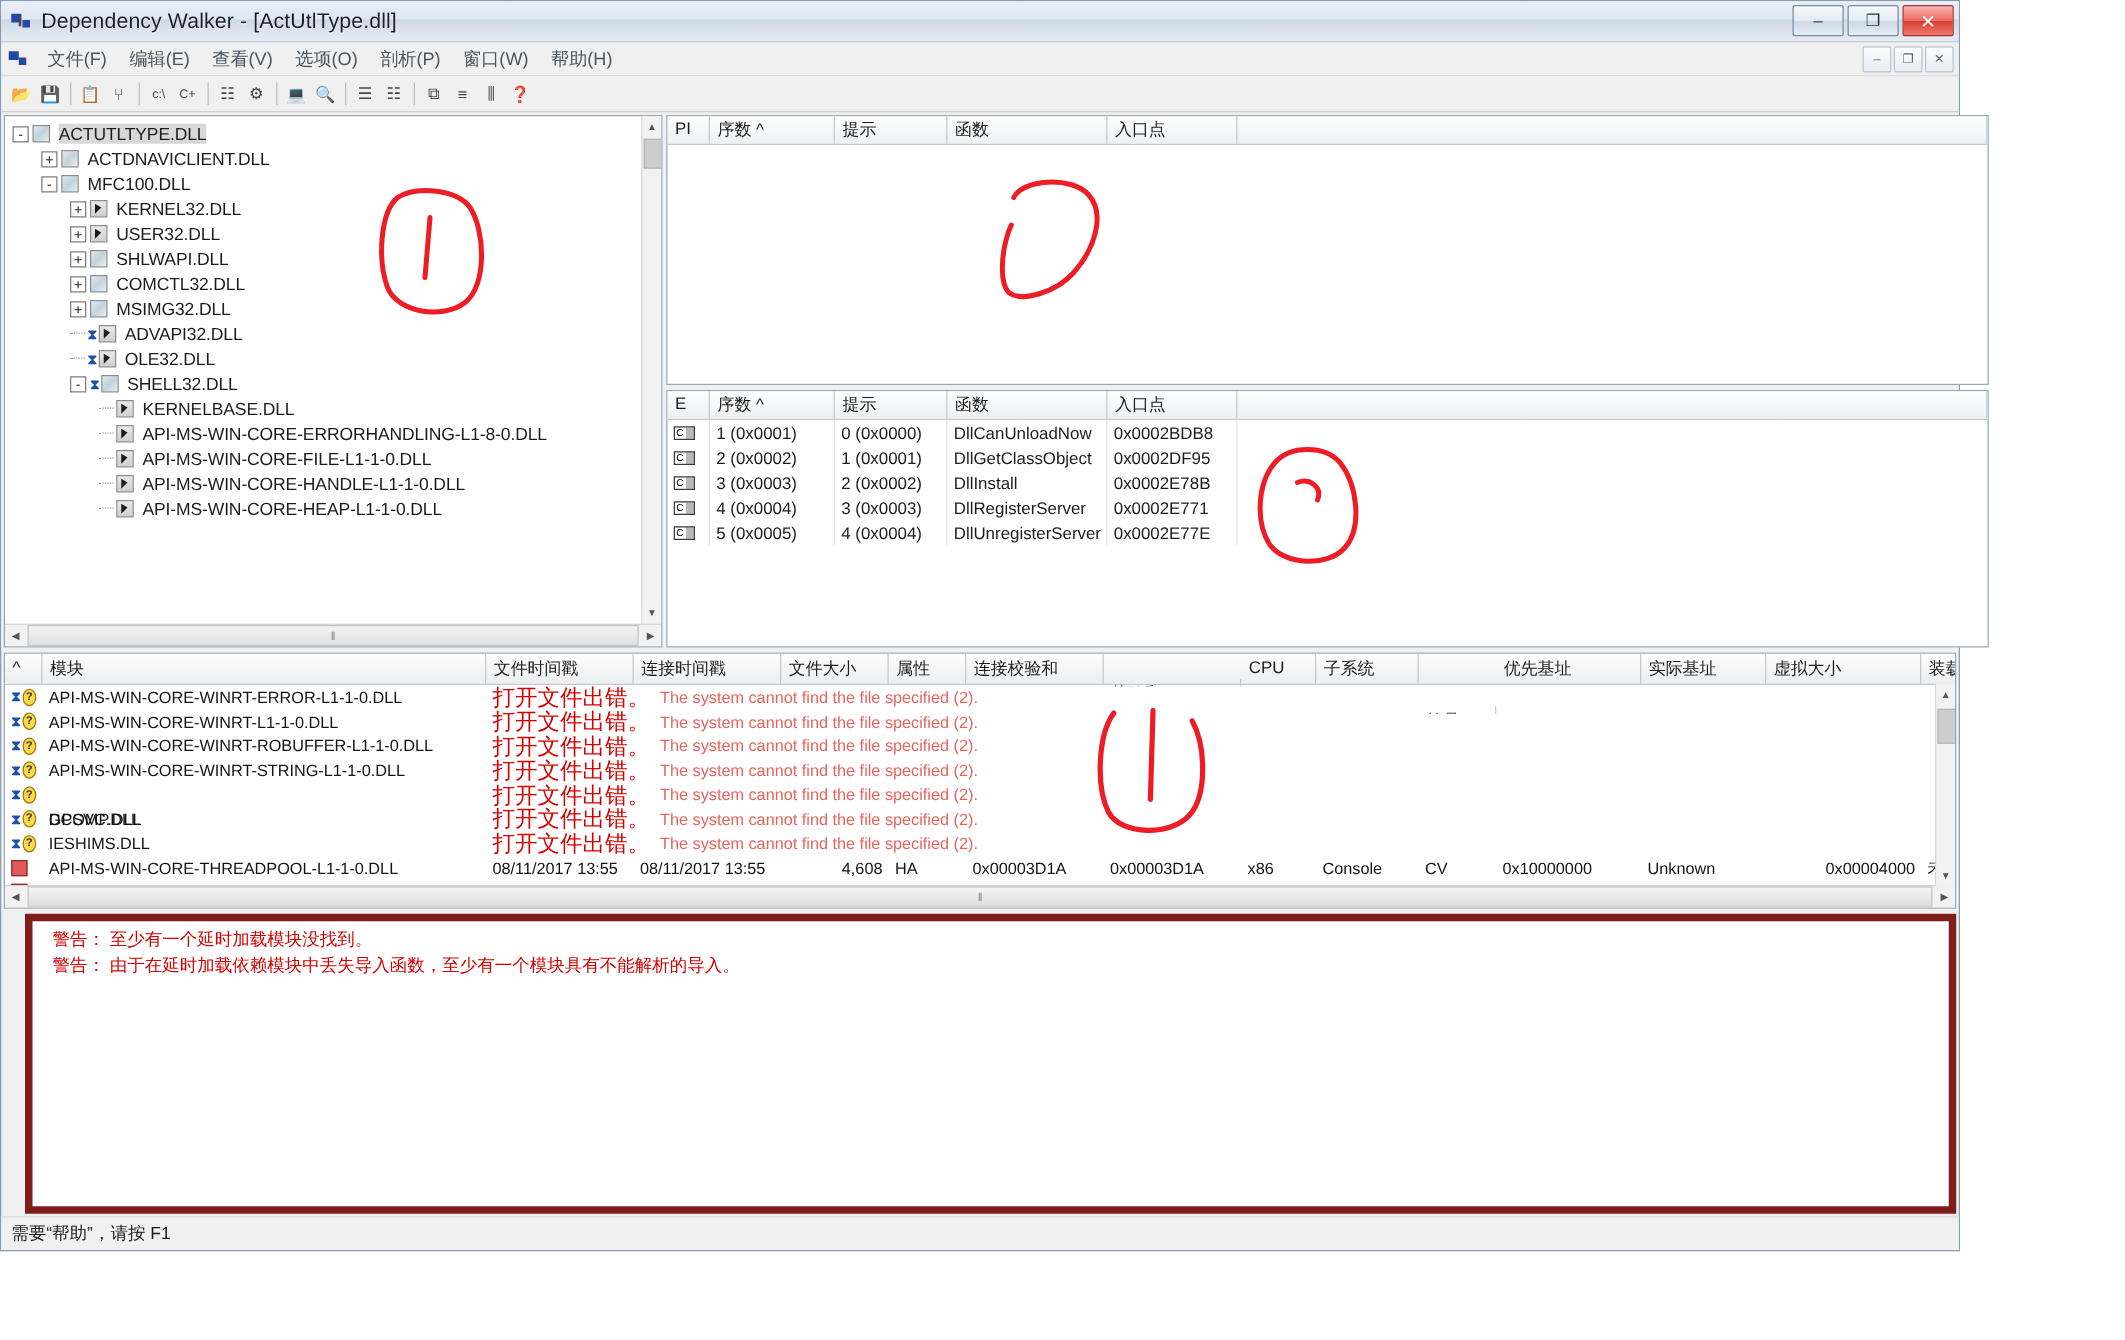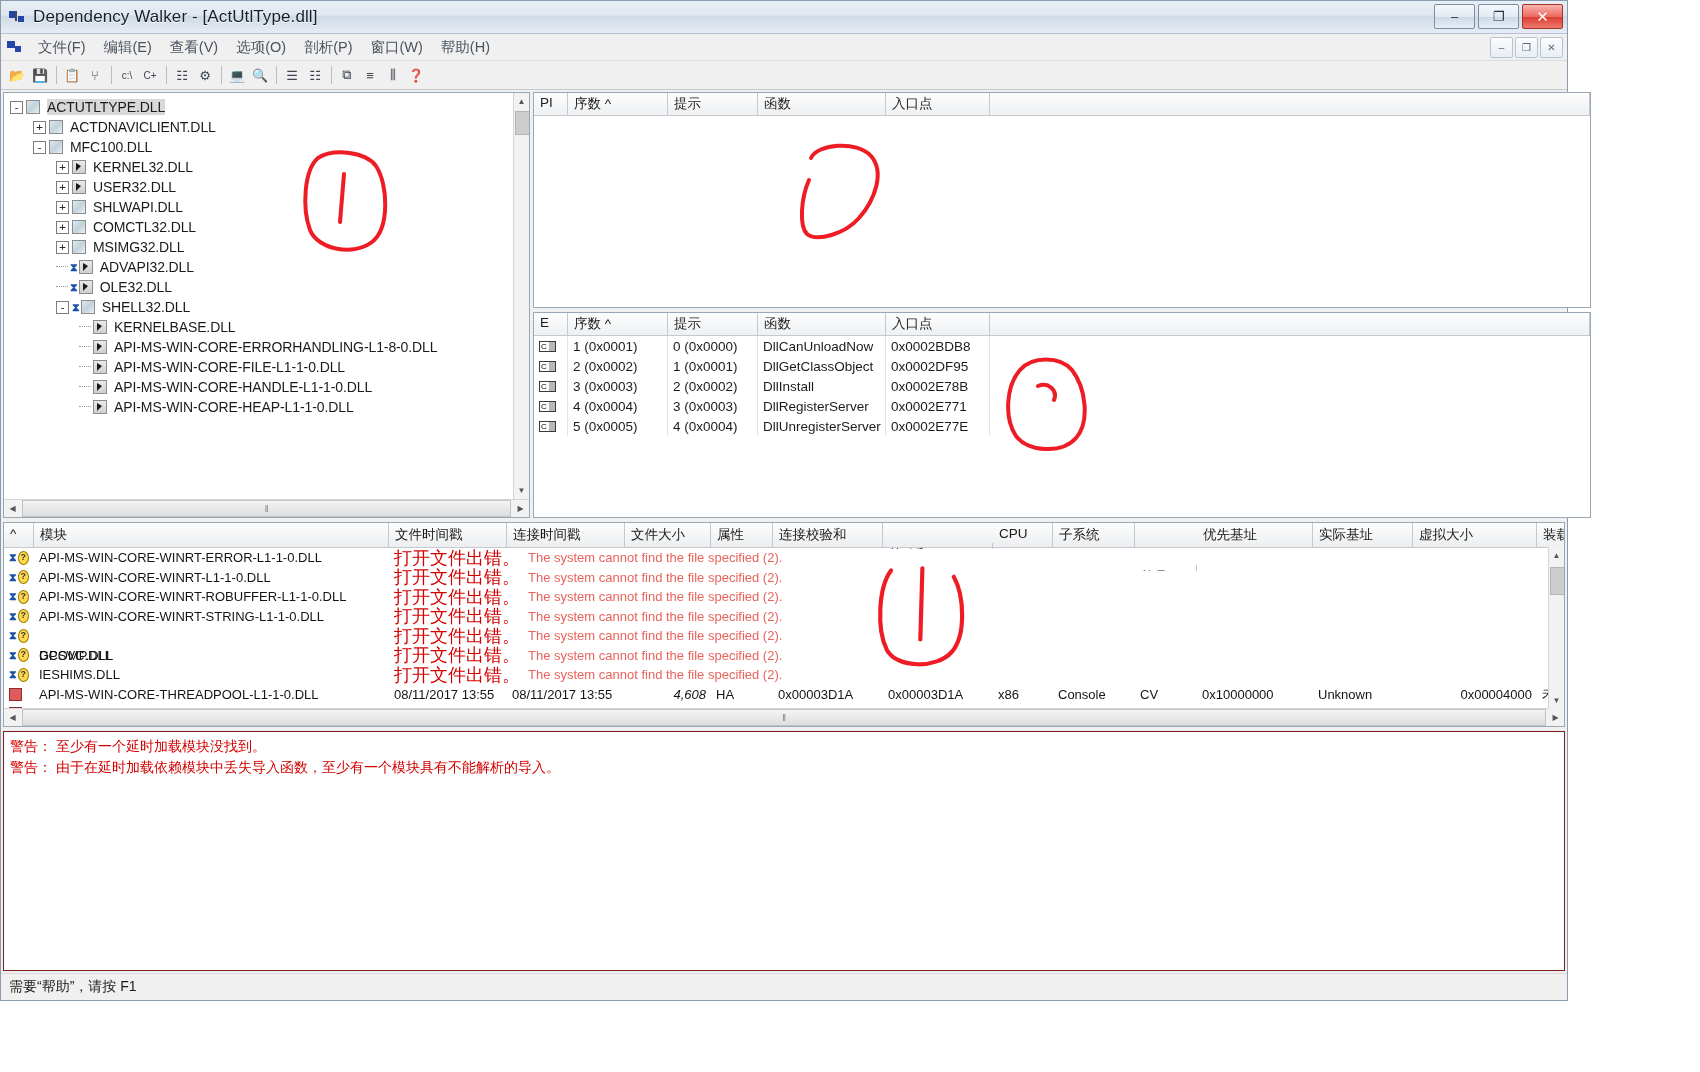--- a/index.html
+++ b/index.html
@@ -186,22 +186,22 @@
   .redbox{width:11px;height:11px;background:#e05b5b;border:1px solid #8e2d2d;}
   .mod-hscroll{
     height:17px;flex:0 0 17px;background:#f2f2f2;border-top:1px solid #d6d6d6;display:flex;align-items:center;
   }
   .mod-vscroll{
     position:absolute;right:0;top:24px;bottom:17px;width:15px;background:#f2f2f2;border-left:1px solid #d6d6d6;
   }
 
   
   .warnings{
-    flex:0 0 240px;border:1px solid #7f1d1d;margin:4px 2px 2px 2px;background:#fff;
-    box-sizing:border-box;padding:4px 6px;overflow:hidden;
+    flex:0 0 240px;border:6px solid #7f1d1d;margin:4px 2px 2px 19px;background:#fff;
+    box-sizing:border-box;padding:4px 16px;overflow:hidden;
   }
   .warn-line{color:#d40000;font-size:14px;line-height:21px;font-family:"Liberation Sans",sans-serif;}
 
   .statusbar{
     height:26px;flex:0 0 26px;background:#f0f0f0;display:flex;align-items:center;
     padding-left:8px;font-size:14px;color:#1b1b1b;border-top:1px solid #dadada;
   }
 
   
   .anno{position:absolute;pointer-events:none;}
@@ -573,21 +573,21 @@
             <span class="err-en">The system cannot find the file specified (2).</span>
           </div>
         </div>
         <div class="mod-row">
           <div class="dcell" style="flex: 0 0 30px;">
             <span class="redbox"></span>
           </div>
           <div class="dcell" style="flex: 0 0 355px;">API-MS-WIN-CORE-THREADPOOL-L1-1-0.DLL</div>
           <div class="dcell" style="flex: 0 0 118px;">08/11/2017 13:55</div>
           <div class="dcell" style="flex: 0 0 118px;">08/11/2017 13:55</div>
-          <div class="dcell num" style="flex: 0 0 86px; font-style: italic;">4,608</div>
+          <div class="dcell num" style="flex: 0 0 86px;">4,608</div>
           <div class="dcell" style="flex: 0 0 62px;">HA</div>
           <div class="dcell" style="flex: 0 0 110px;">0x00003D1A</div>
           <div class="dcell" style="flex: 0 0 110px;">0x00003D1A</div>
           <div class="dcell" style="flex: 0 0 60px;">x86</div>
           <div class="dcell" style="flex: 0 0 82px;">Console</div>
           <div class="dcell" style="flex: 0 0 62px;">CV</div>
           <div class="dcell" style="flex: 0 0 116px;">0x10000000</div>
           <div class="dcell" style="flex: 0 0 100px;">Unknown</div>
           <div class="dcell num" style="flex: 0 0 124px;">0x00004000</div>
           <div class="dcell" style="flex: 0 0 94px;">未载入</div>

